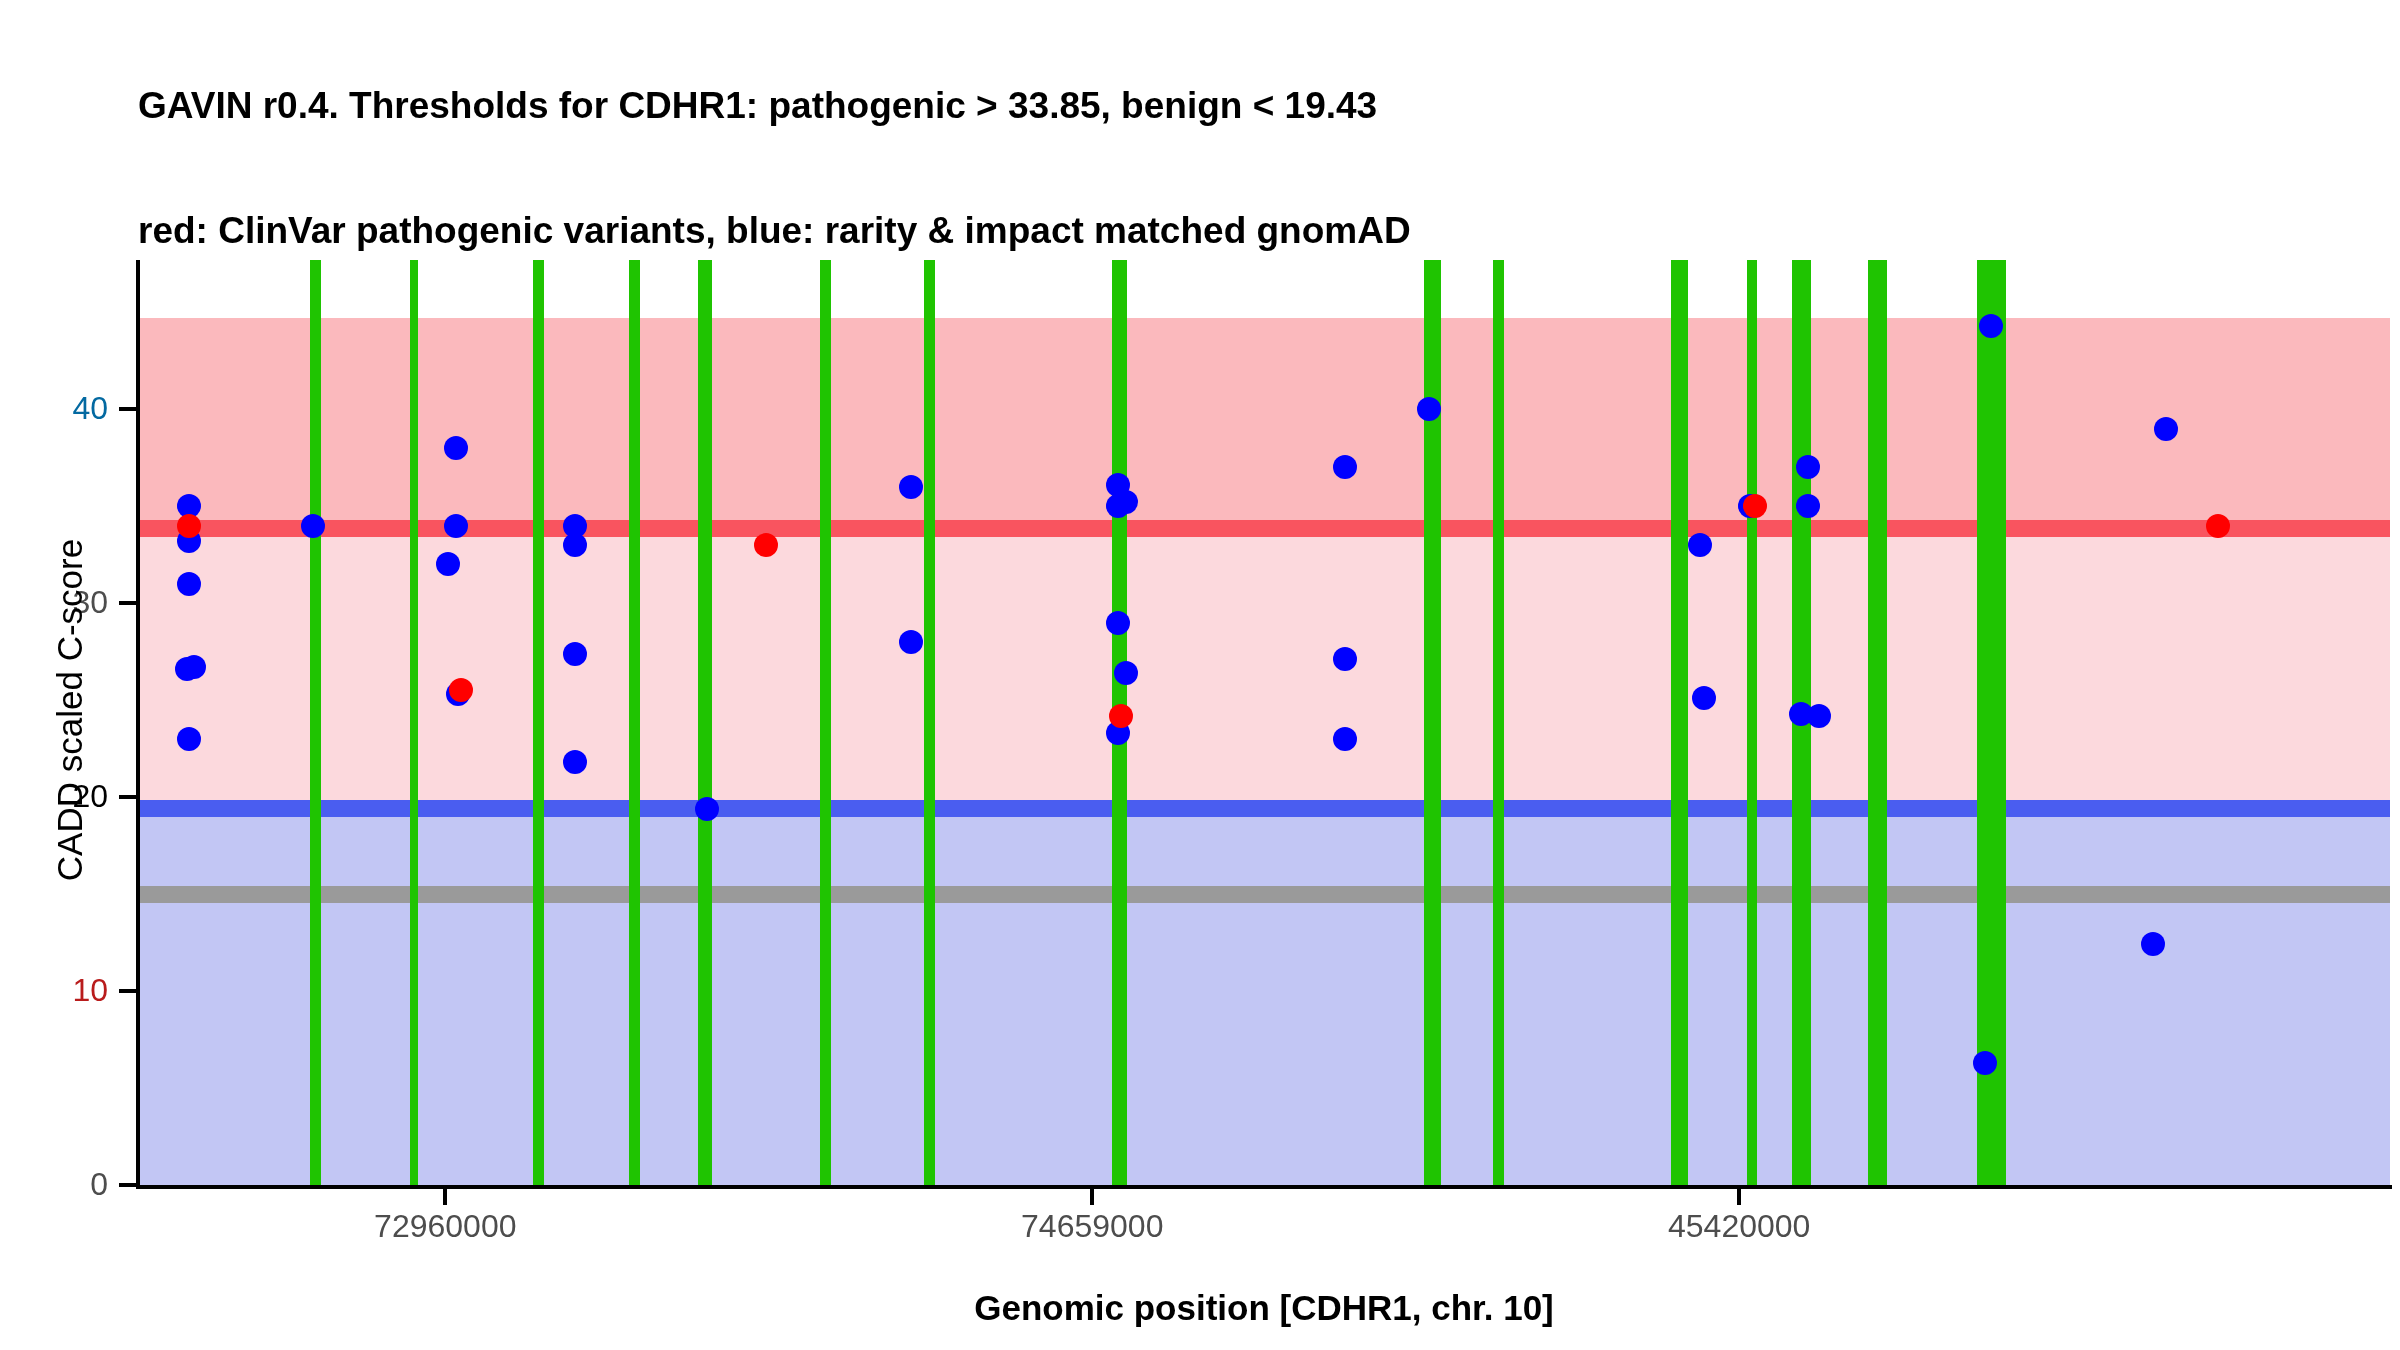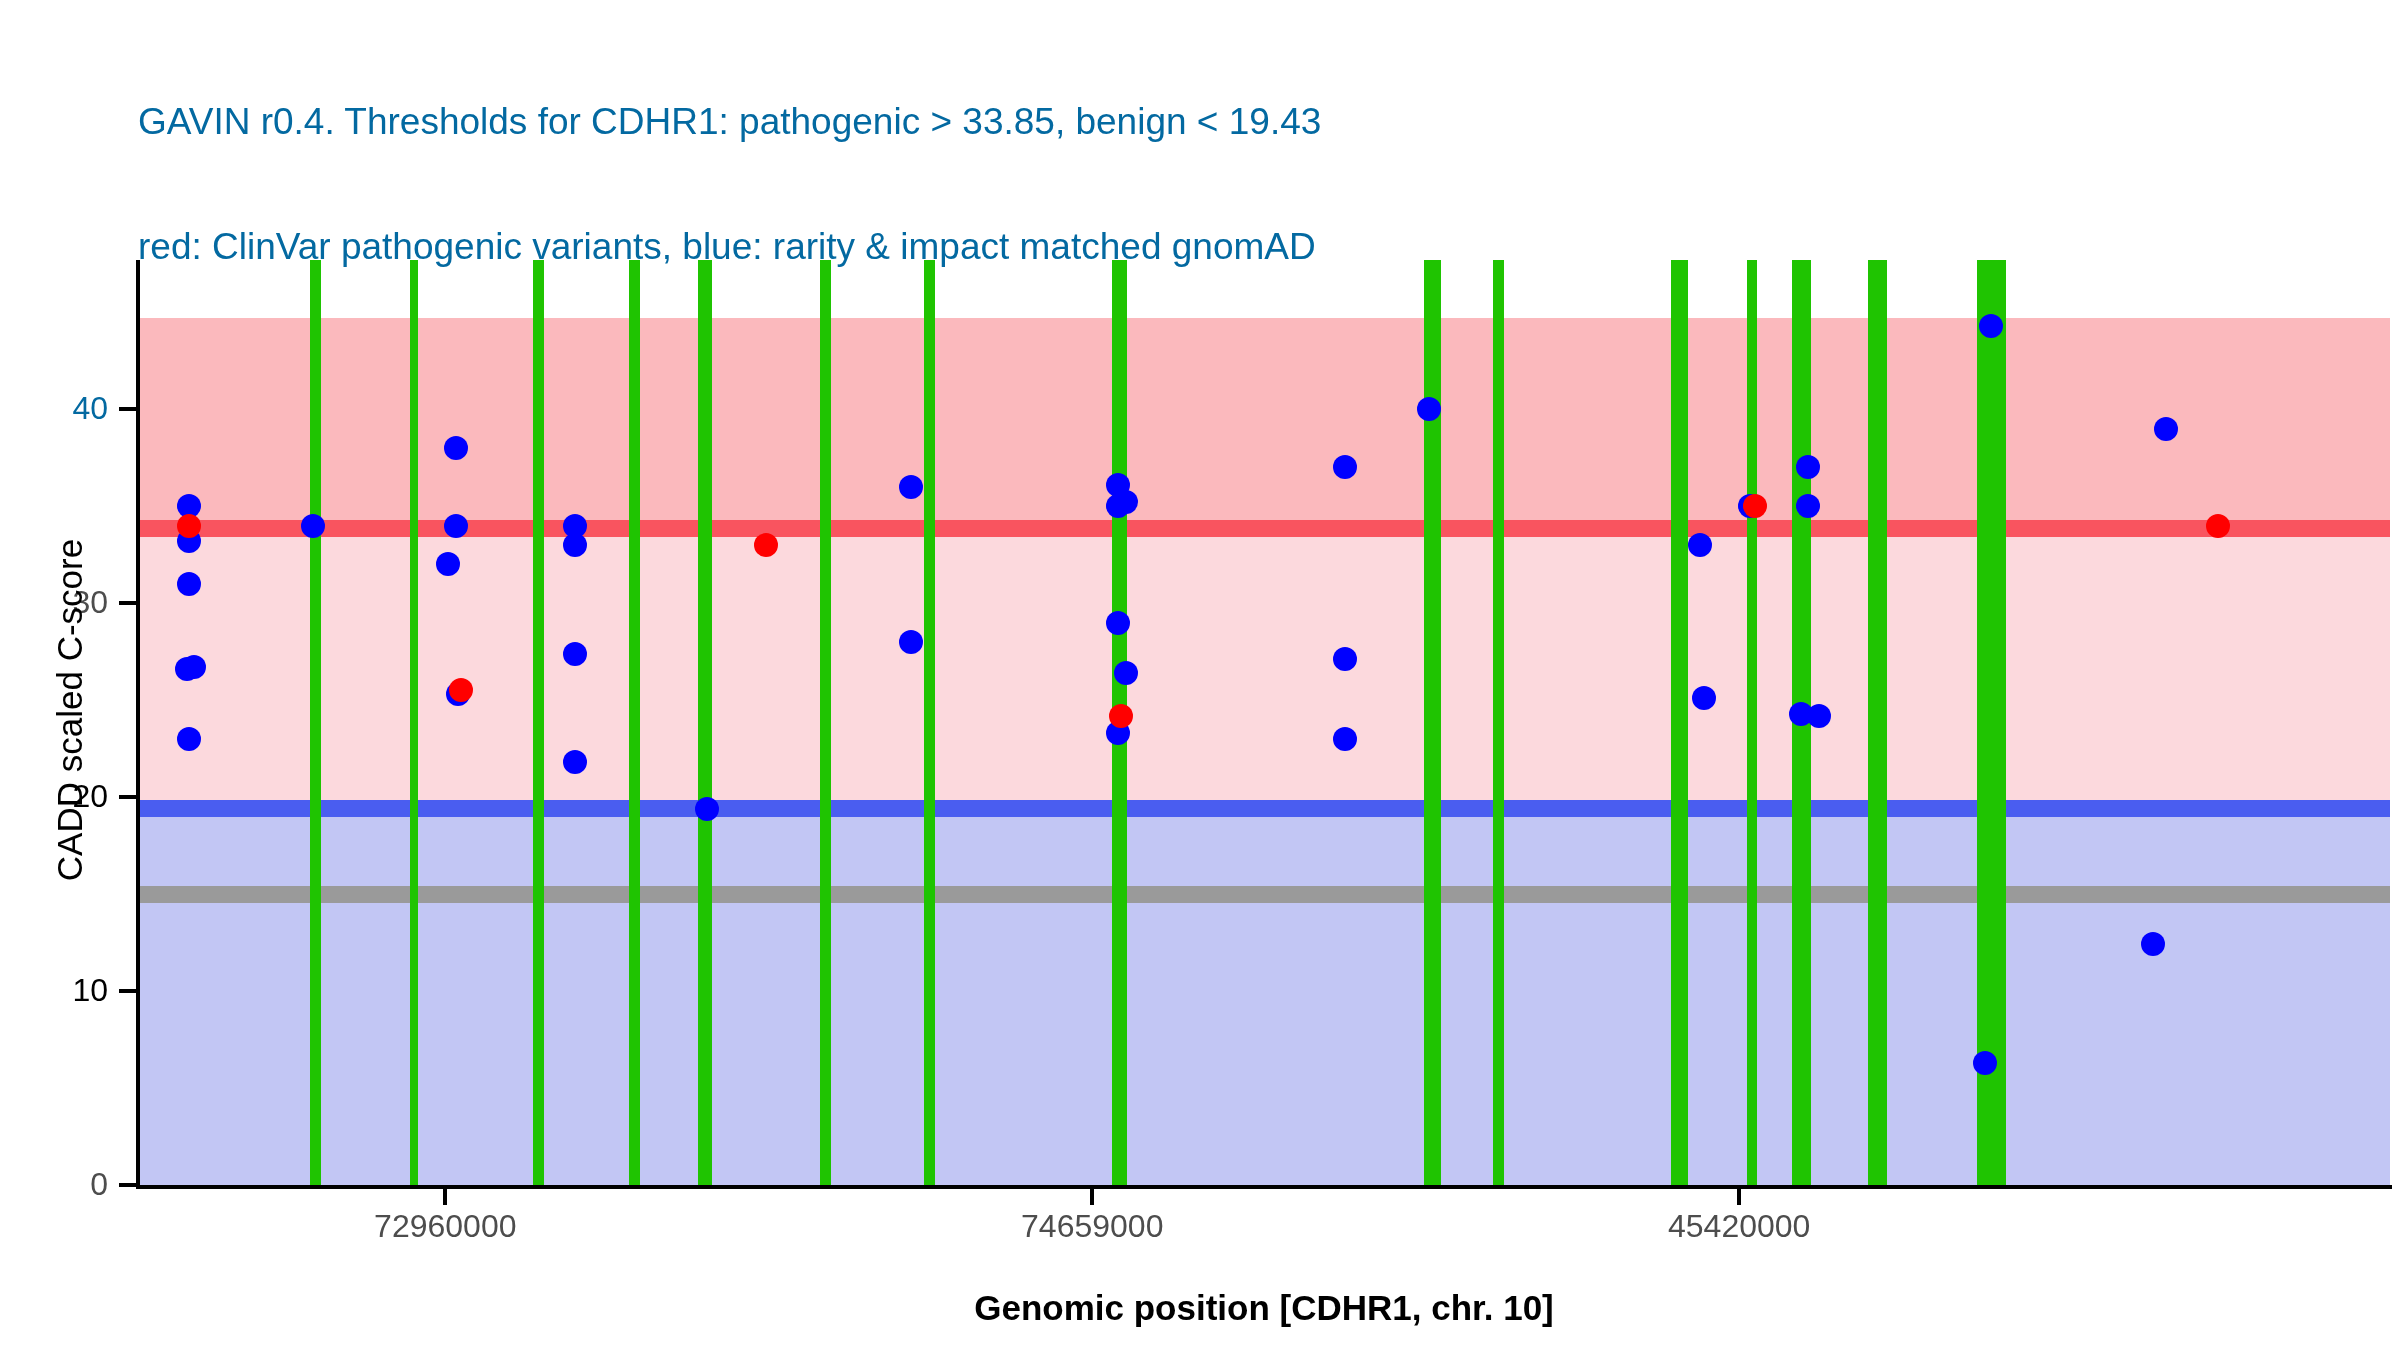--- a/index.html
+++ b/index.html
@@ -2,22 +2,22 @@
 <html><head>
 <meta charset="utf-8">
 <title>GAVIN CDHR1 CADD plot</title>
 <style>
   html,body{margin:0;padding:0;background:#ffffff;}
   body{width:2400px;height:1350px;font-family:"Liberation Sans",sans-serif;overflow:hidden;position:relative;}
 
   #stage{position:absolute;left:0;top:0;width:2400px;height:1350px;}
 
   
-  #title-block{position:absolute;left:138px;top:18px;width:2200px;
-      font-size:37px;line-height:41.5px;color:#0369a1;white-space:pre;}
+  #title-block{position:absolute;left:138px;top:2px;width:2200px;
+      font-size:37px;line-height:41.5px;color:#000000;white-space:pre;font-weight:bold;}
   #title-block div{height:41.5px;}
 
   
   #panel{position:absolute;left:138px;top:260px;width:2252px;height:925px;}
   #plot-area{position:absolute;left:0;top:0;width:2252px;height:925px;overflow:hidden;}
 
   
   .band{position:absolute;left:0;width:2252px;}
   .band-path-outer{background:#fbb9bd;}
   .band-path-inner{background:#fcd9dd;}
@@ -129,21 +129,21 @@
       </div>
   </div>
 
   <div id="axis-y-line"></div>
   <div id="axis-x-line"></div>
 
   <div id="ticks-y">
       <div class="ytick" style="top: 1183px;"></div>
       <div style="position: absolute; left: 0px; width: 108px; top: 1185px; text-align: right; font-size: 32px; color: rgb(77, 77, 77); transform: translateY(-19px);">0</div>
       <div class="ytick" style="top: 989.04px;"></div>
-      <div style="position: absolute; left: 0px; width: 108px; top: 991.04px; text-align: right; font-size: 32px; color: #000000; transform: translateY(-19px);">10</div>
+      <div style="position: absolute; left: 0px; width: 108px; top: 991.04px; text-align: right; font-size: 32px; color: #b91c1c; transform: translateY(-19px);">10</div>
       <div class="ytick" style="top: 795.081px;"></div>
       <div style="position: absolute; left: 0px; width: 108px; top: 797.081px; text-align: right; font-size: 32px; color: #000000; transform: translateY(-19px);">20</div>
       <div class="ytick" style="top: 601.121px;"></div>
       <div style="position: absolute; left: 0px; width: 108px; top: 603.121px; text-align: right; font-size: 32px; color: rgb(77, 77, 77); transform: translateY(-19px);">30</div>
       <div class="ytick" style="top: 407.161px;"></div>
       <div style="position: absolute; left: 0px; width: 108px; top: 409.161px; text-align: right; font-size: 32px; color: #0369a1; transform: translateY(-19px);">40</div>
     </div>
   <div id="ticks-x">
       <div class="xtick" style="left: 443.297px;"></div>
       <div class="xtick-lbl" style="left: 445.297px;">72960000</div>

